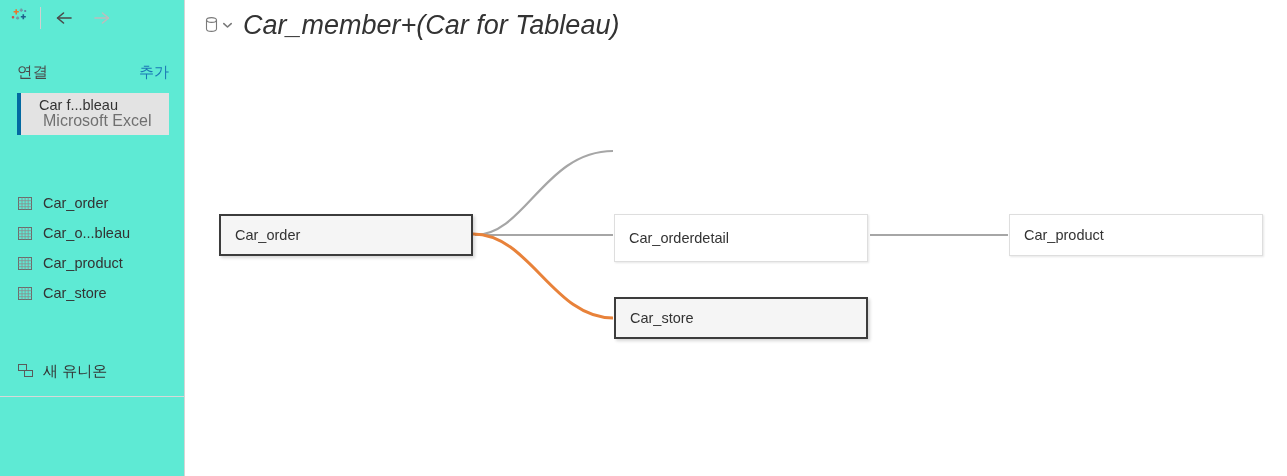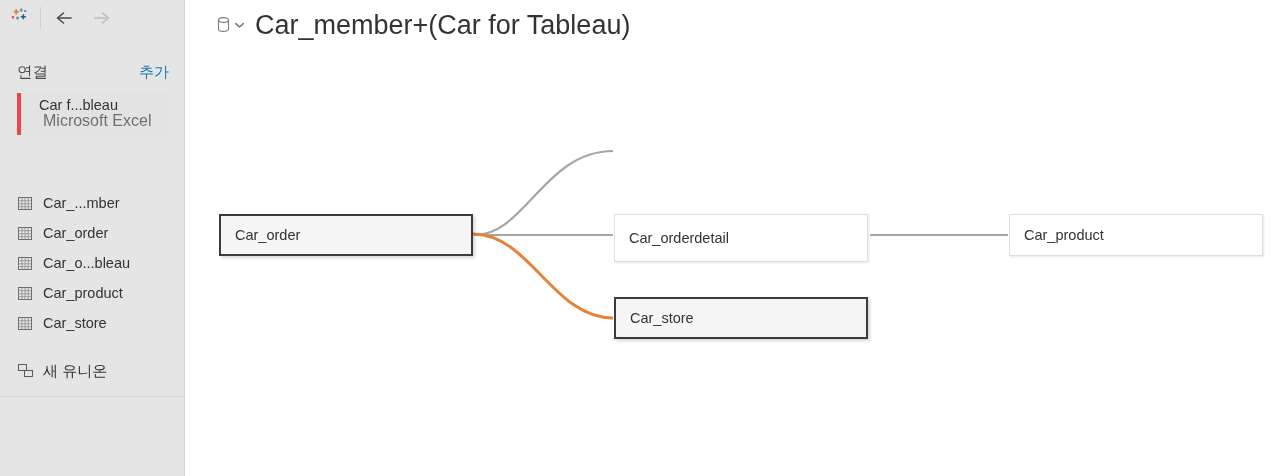--- a/index.html
+++ b/index.html
@@ -22,21 +22,21 @@
     height: 476px;
   }
 
   
   #sidebar {
     position: absolute;
     left: 0;
     top: 0;
     width: 185px;
     height: 476px;
-    background: #e5e5e5;
+    background: #5eead4;
     border-right: 1px solid #d4d4d4;
     box-sizing: border-box;
   }
 
   #sidebar-toolbar {
     position: absolute;
     left: 0;
     top: 0;
     width: 185px;
     height: 36px;
@@ -101,21 +101,21 @@
   }
 
   
   #conn-item {
     position: absolute;
     left: 17px;
     top: 93px;
     width: 152px;
     height: 42px;
     background: #e3e3e3;
-    border-left: 4px solid #ef4444;
+    border-left: 4px solid #0369a1;
     box-sizing: border-box;
     padding: 4px 0 0 18px;
     cursor: pointer;
   }
   #conn-name {
     font-size: 14.5px;
     color: #333333;
     line-height: 16px;
   }
   #conn-sub {
@@ -188,24 +188,25 @@
     position: absolute;
     left: 185px;
     top: 0;
     width: 1102px;
     height: 476px;
     background: #ffffff;
   }
 
   #ds-header {
     position: absolute;
-    left: 28px;
+    left: 16px;
     top: 9px;
     display: flex;
     align-items: center;
+    font-style: italic;
   }
   #db-icon-box {
     width: 20px;
     height: 32px;
     display: flex;
     align-items: center;
     justify-content: center;
   }
   #db-caret {
     width: 12px;
@@ -320,29 +321,20 @@
 
 
     <div id="sheet-list">
       <div class="sheet-row">
         <span class="sheet-icon">
           <svg width="14" height="13" viewBox="0 0 14 13">
             <rect x="0.5" y="0.5" width="13" height="12" stroke="#6b6b6b" stroke-width="1" fill="none"></rect>
             <path d="M0.5 3.7 H13.5 M0.5 6.8 H13.5 M0.5 9.7 H13.5 M4 0.5 V12.5 M7.1 0.5 V12.5 M10.2 0.5 V12.5" stroke="#8c8c8c" stroke-width="0.8"></path>
           </svg>
         </span>
-        <span class="sheet-label">Car_...mber</span>
-      </div>
-      <div class="sheet-row">
-        <span class="sheet-icon">
-          <svg width="14" height="13" viewBox="0 0 14 13">
-            <rect x="0.5" y="0.5" width="13" height="12" stroke="#6b6b6b" stroke-width="1" fill="none"></rect>
-            <path d="M0.5 3.7 H13.5 M0.5 6.8 H13.5 M0.5 9.7 H13.5 M4 0.5 V12.5 M7.1 0.5 V12.5 M10.2 0.5 V12.5" stroke="#8c8c8c" stroke-width="0.8"></path>
-          </svg>
-        </span>
         <span class="sheet-label">Car_order</span>
       </div>
       <div class="sheet-row">
         <span class="sheet-icon">
           <svg width="14" height="13" viewBox="0 0 14 13">
             <rect x="0.5" y="0.5" width="13" height="12" stroke="#6b6b6b" stroke-width="1" fill="none"></rect>
             <path d="M0.5 3.7 H13.5 M0.5 6.8 H13.5 M0.5 9.7 H13.5 M4 0.5 V12.5 M7.1 0.5 V12.5 M10.2 0.5 V12.5" stroke="#8c8c8c" stroke-width="0.8"></path>
           </svg>
         </span>
         <span class="sheet-label">Car_o...bleau</span>

